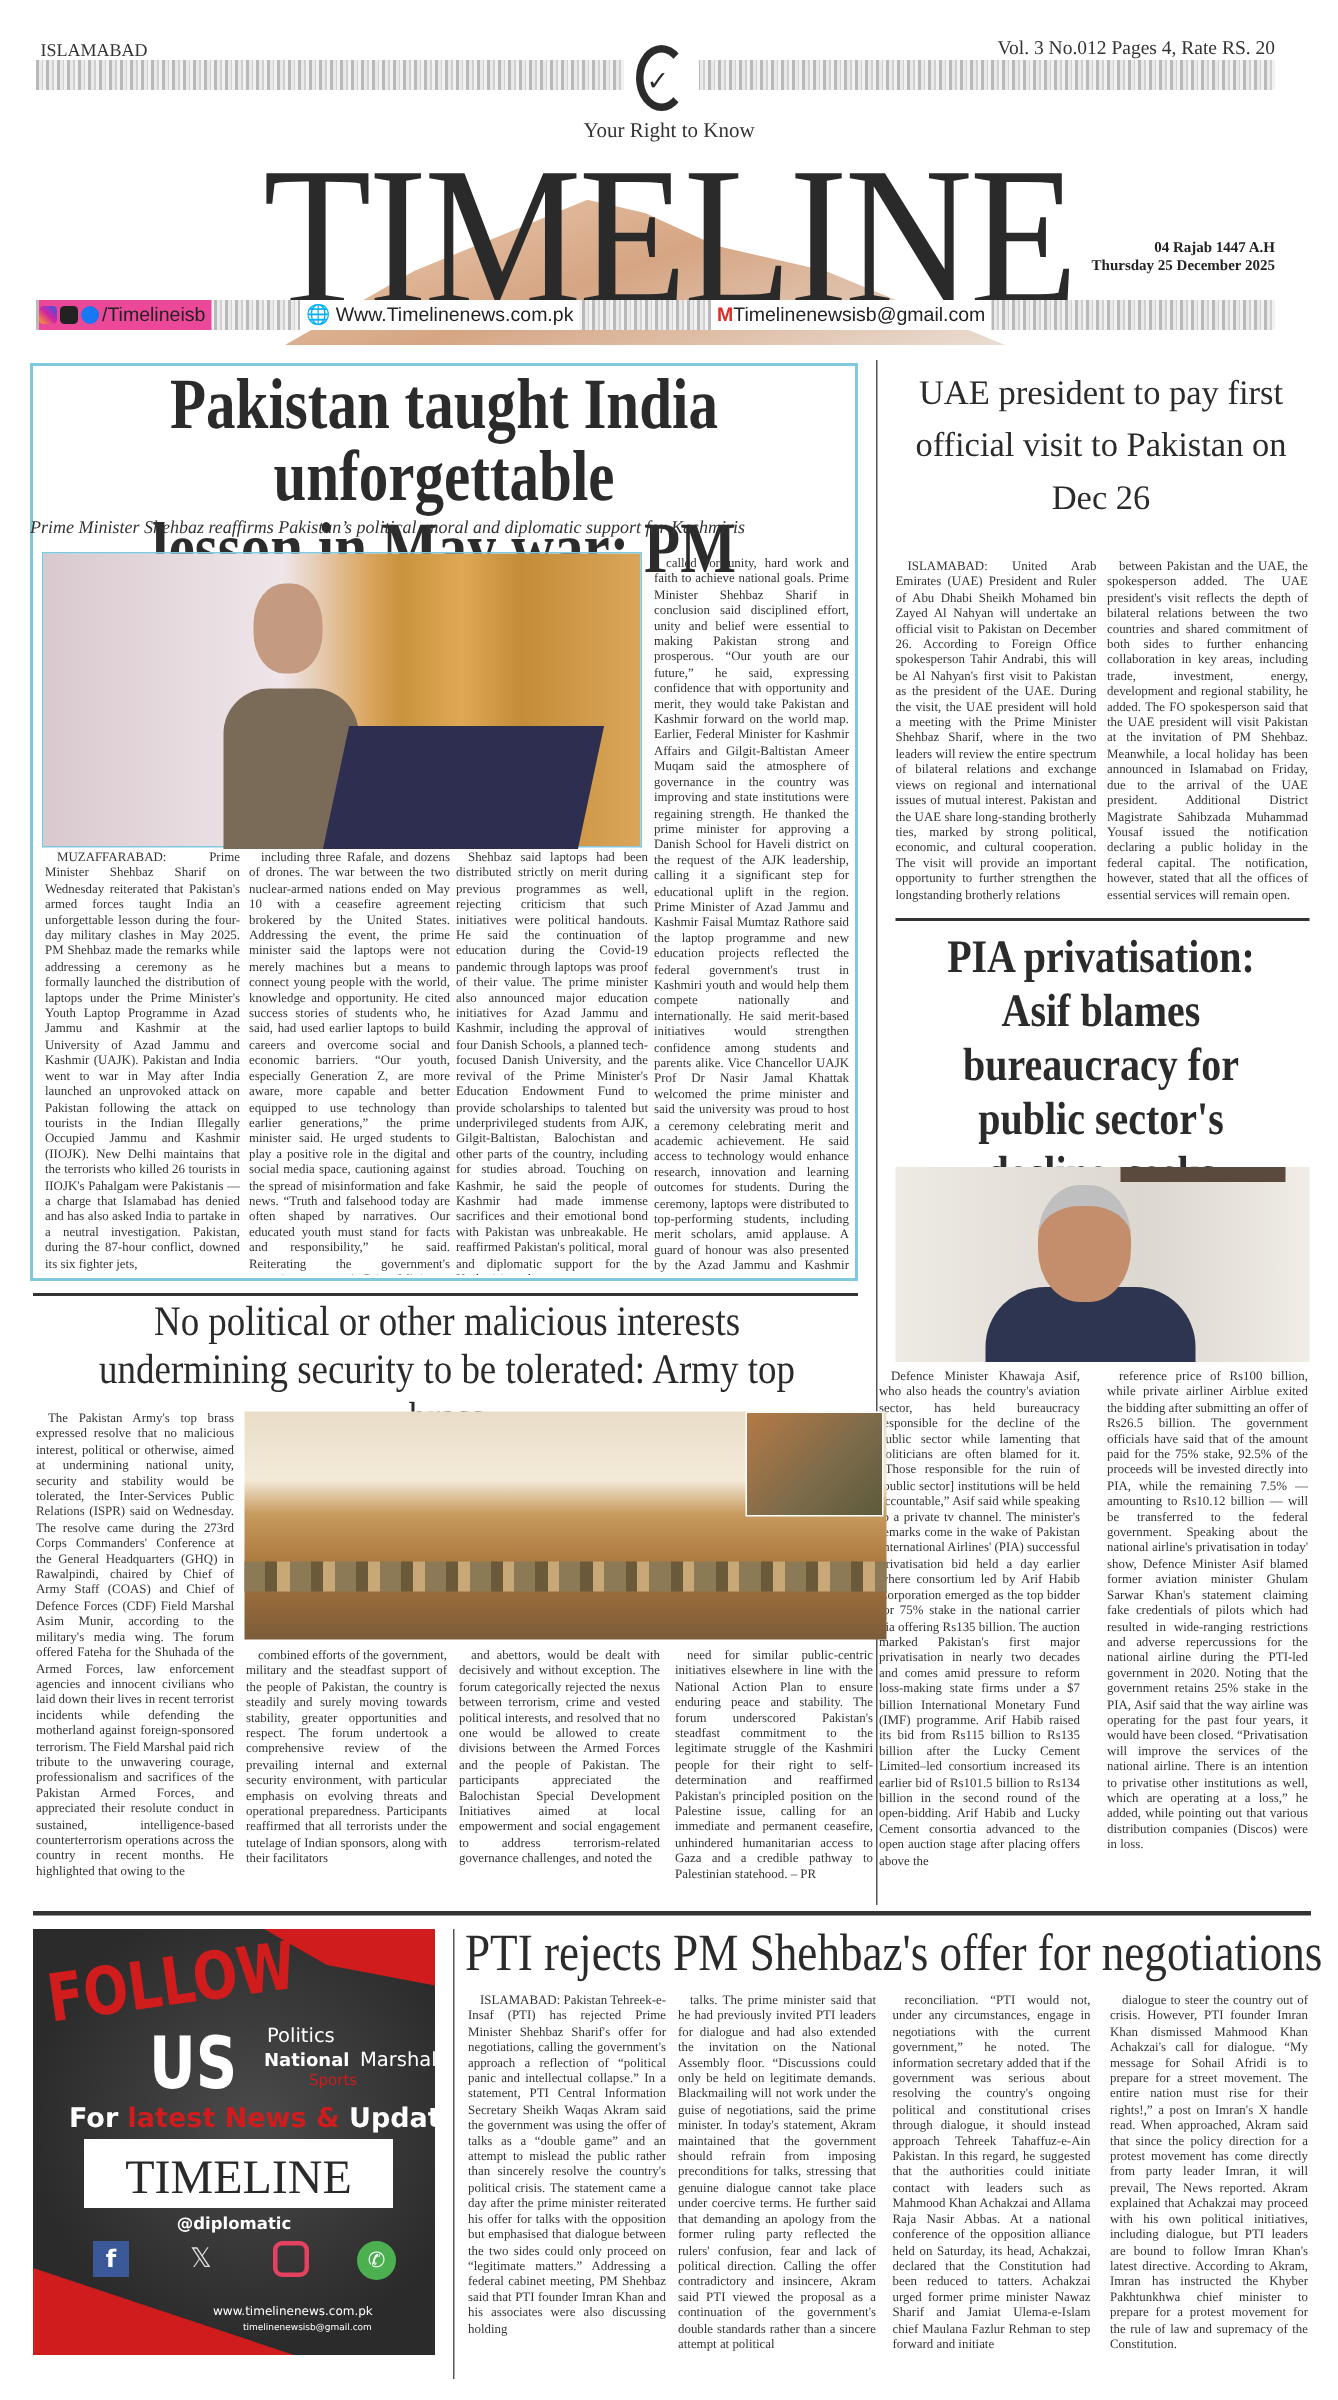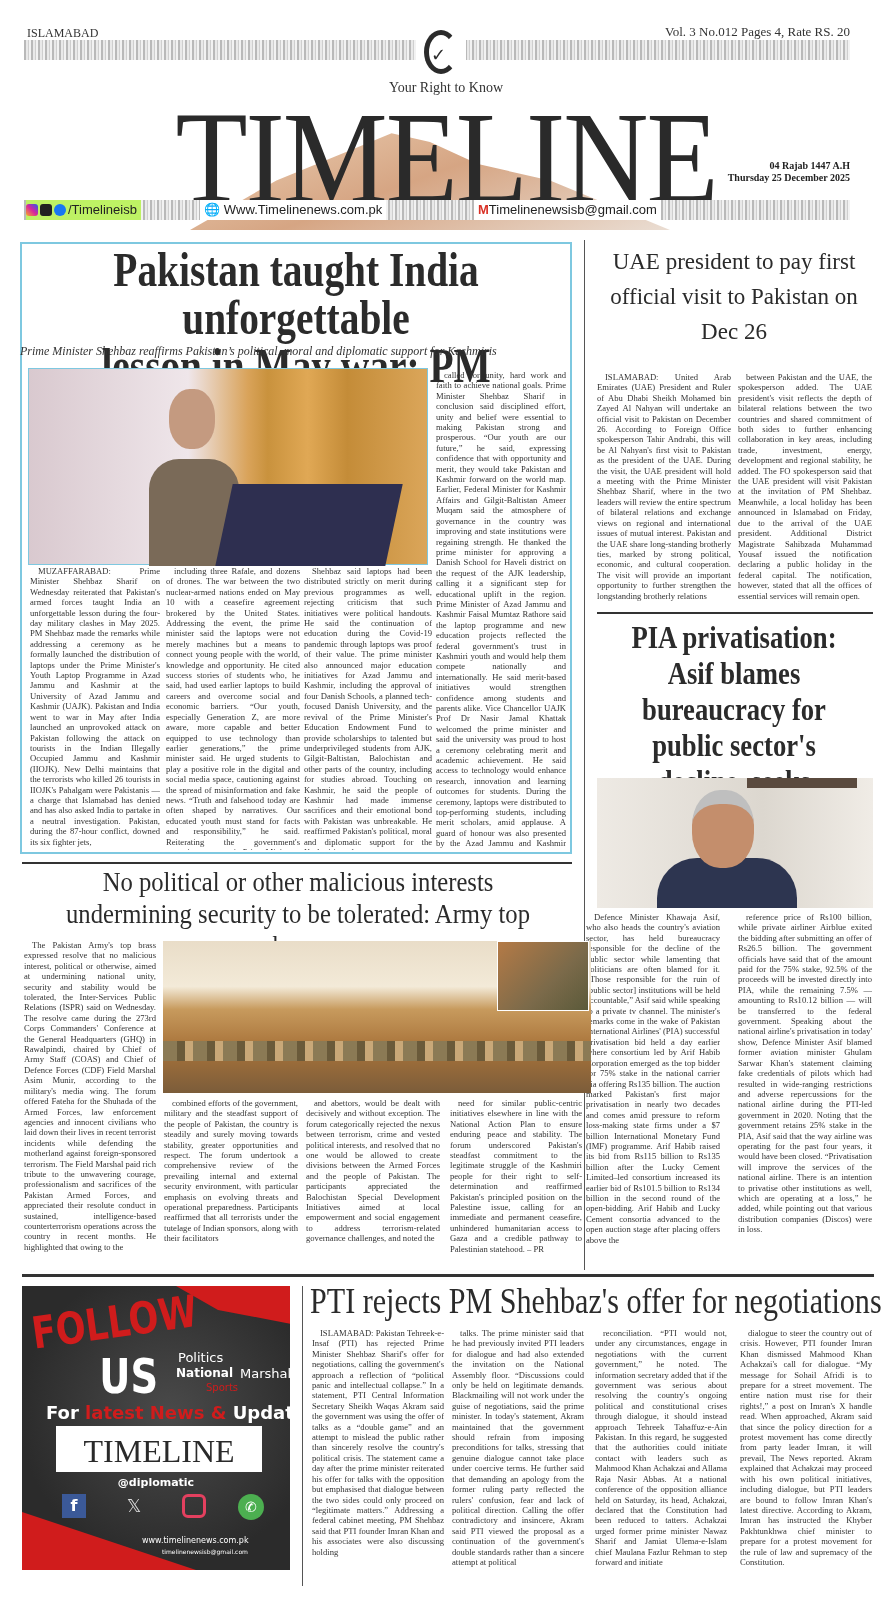--- a/index.html
+++ b/index.html
@@ -46,21 +46,21 @@
 <div class="abs logo-c"></div>
 <div class="abs logo-v">✓</div>
 <div class="abs tagline">Your Right to Know</div>
 <div class="abs mountain"></div>
 <div class="abs mast">TIMELINE</div>
 <div class="abs date">
   <div>04 Rajab 1447 A.H</div>
   <div>Thursday 25 December 2025</div>
 </div>
 <div class="abs stripe socbar"></div>
-<div class="abs soc" style="left:26px;background:#bef264;padding-right:4px">
+<div class="abs soc" style="left:26px;background:#ec4899;padding-right:4px">
   <span class="ico" style="background:linear-gradient(45deg,#f9a825,#d6249f,#285aeb)"></span><span class="ico" style="background:#222"></span><span class="ico" style="background:#1877f2;border-radius:50%"></span><span>/Timelineisb</span>
 </div>
 <div class="abs soc" style="left:200px;background:#fff;padding:0 4px">
   <span>🌐</span> <span>Www.Timelinenews.com.pk</span>
 </div>
 <div class="abs soc" style="left:474px;background:#fff;padding:0 4px">
   <span style="color:#d93025;font-weight:bold">M</span><span>Timelinenewsisb@gmail.com</span>
 </div>
 
 <div class="abs frame1"></div>

